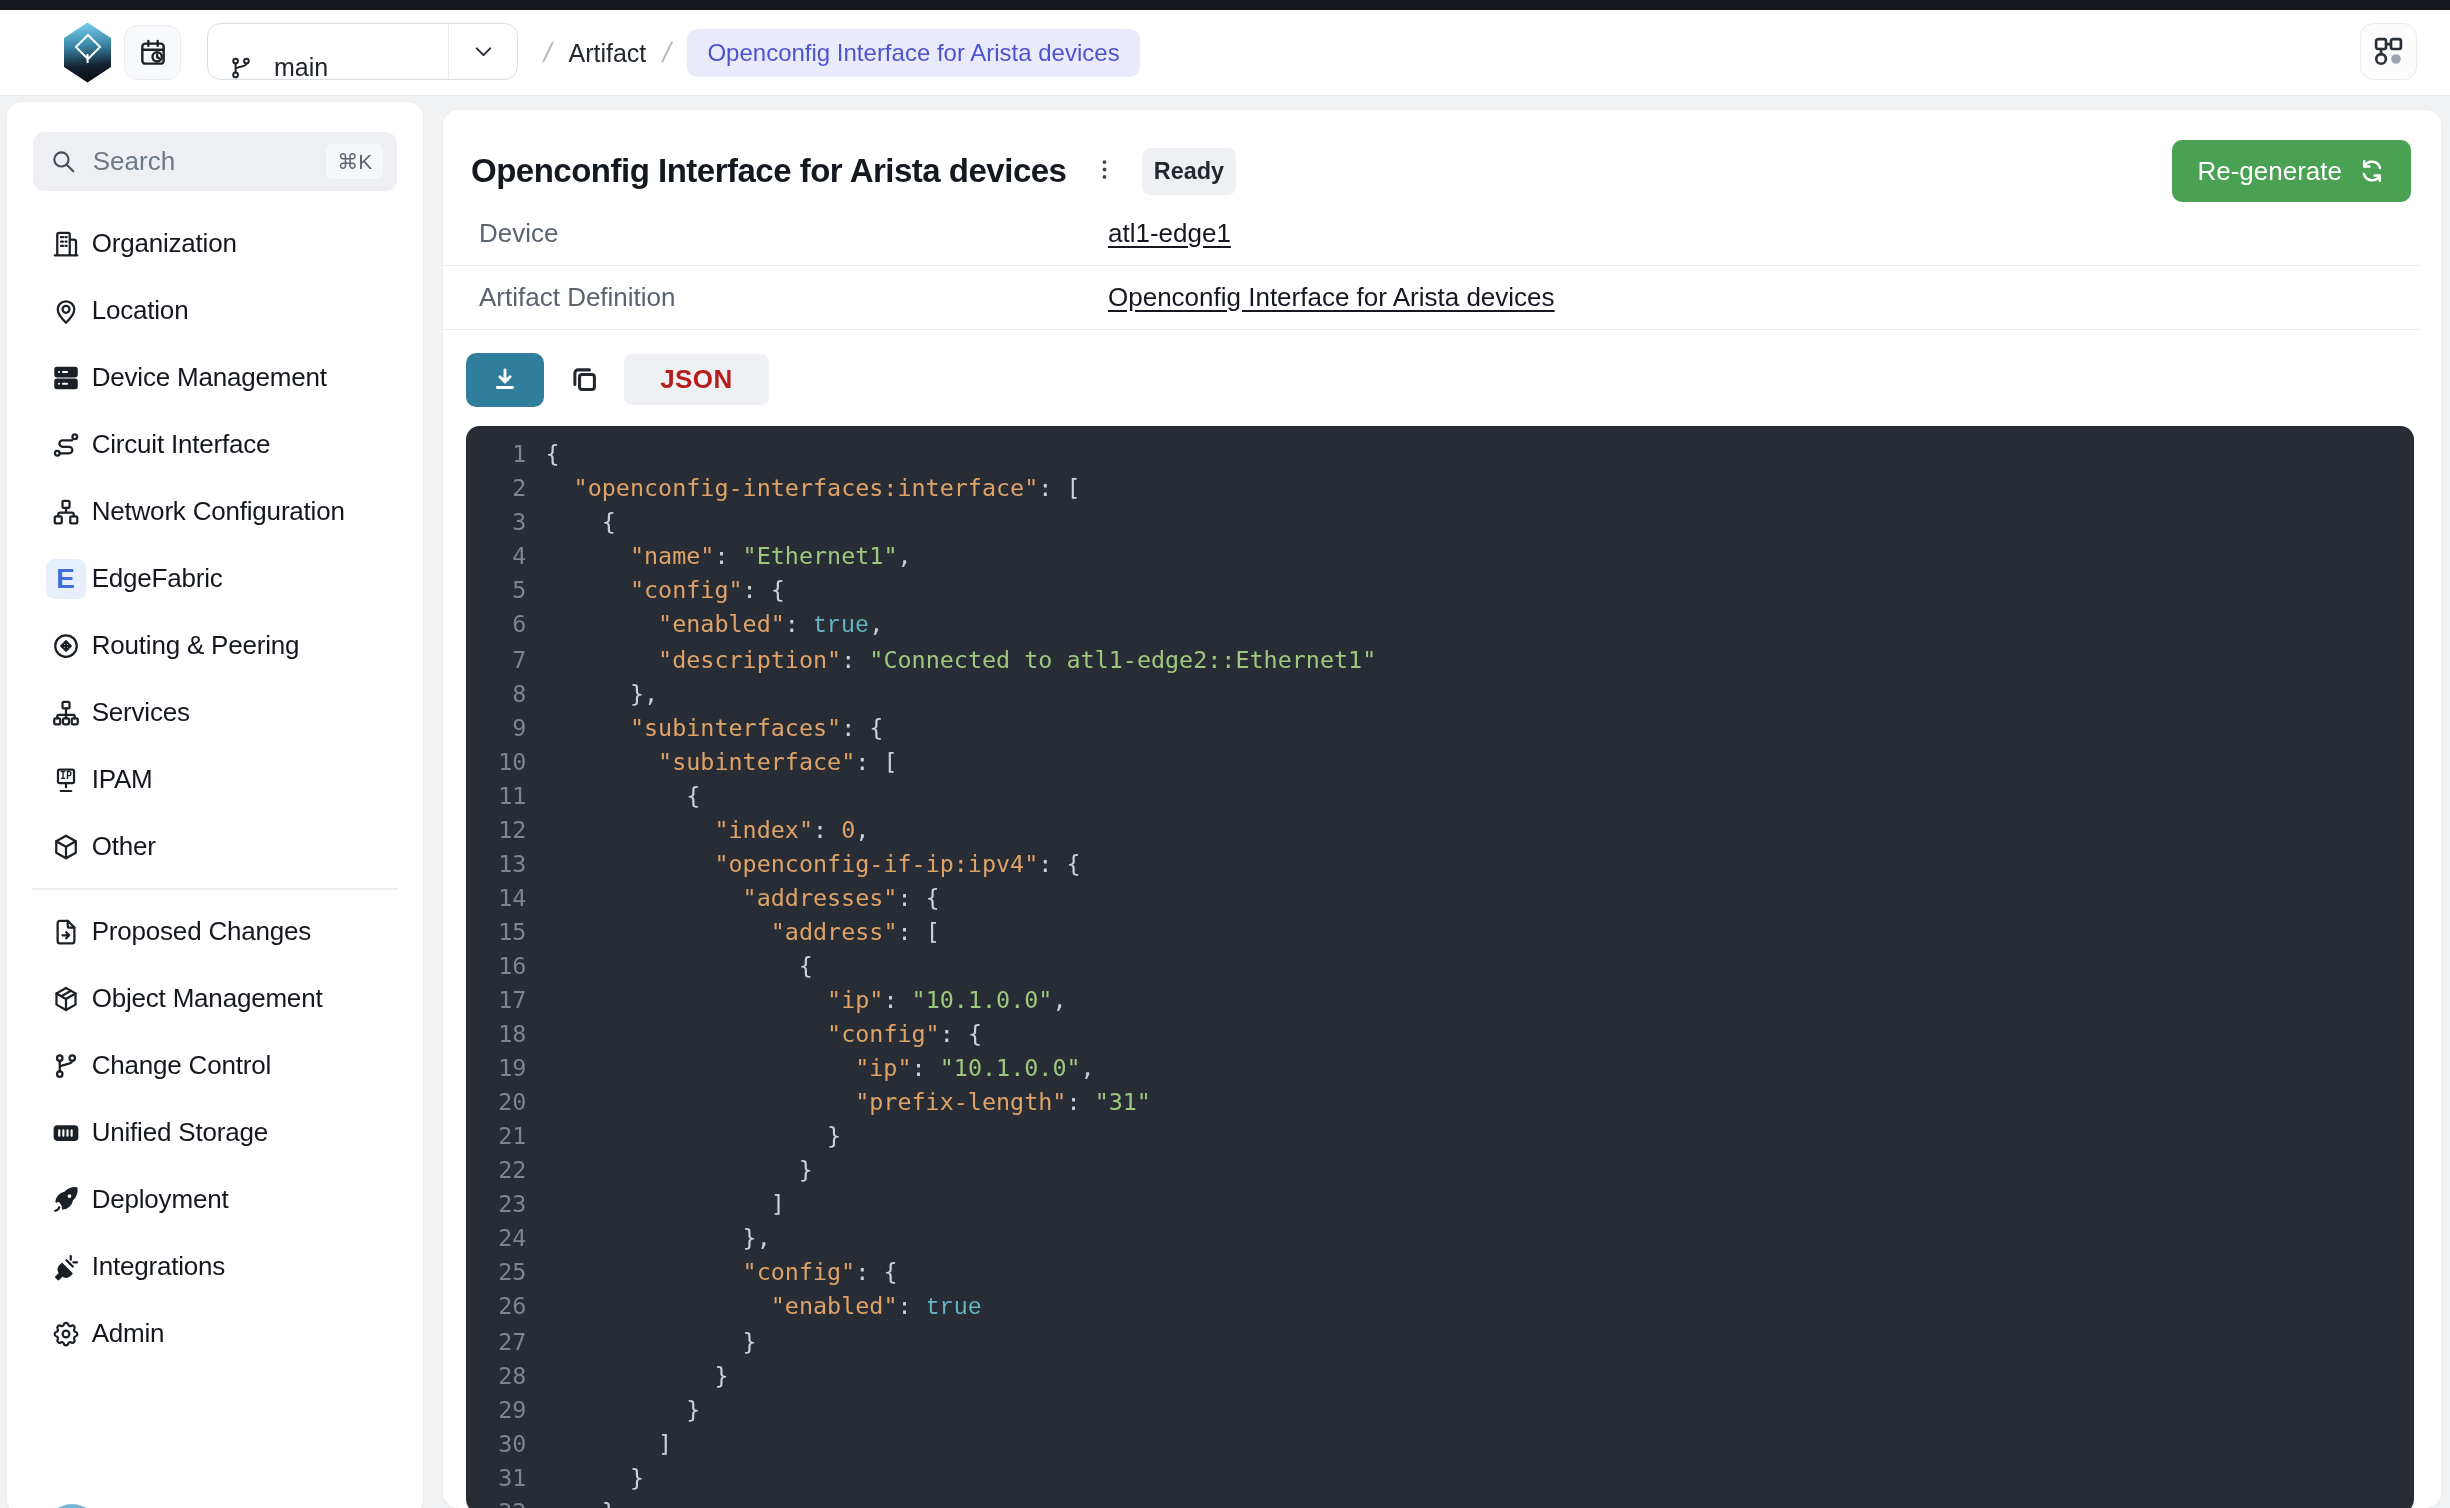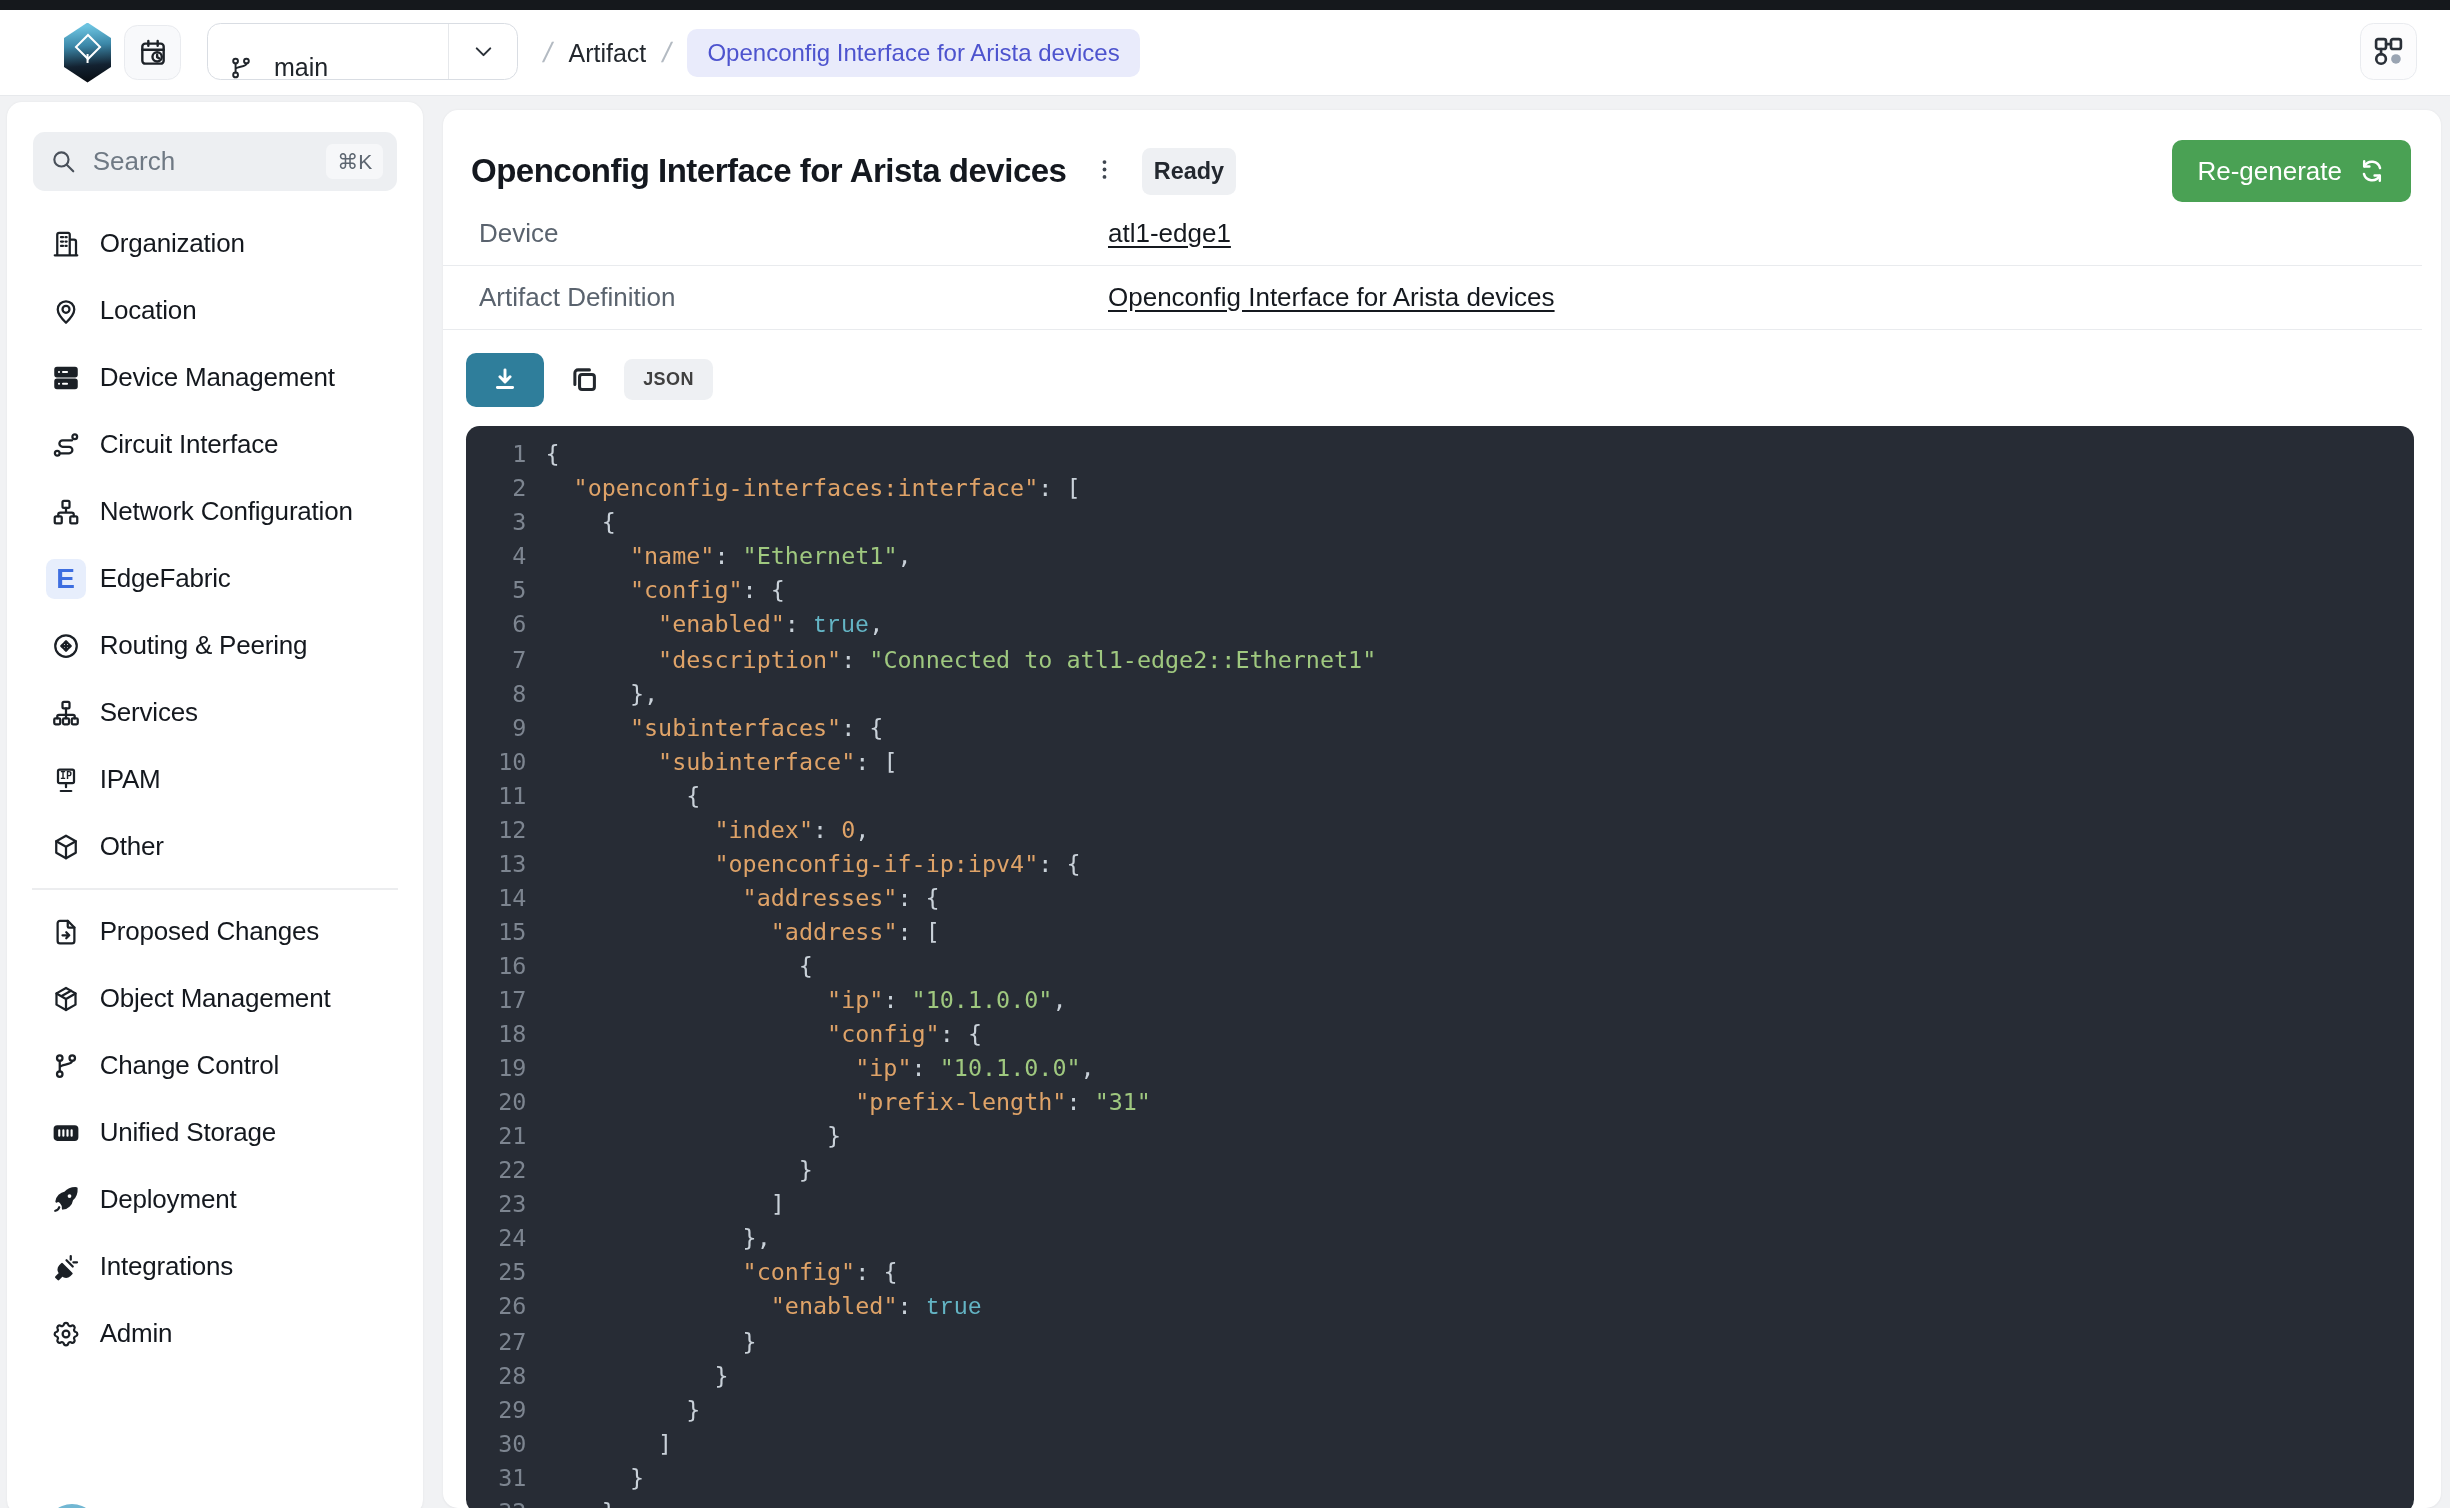--- a/index.html
+++ b/index.html
@@ -29,21 +29,21 @@
 
   
   .sidebar { position:absolute; left:6.7px; top:102px; width:416px; height:1413px; background:#fff; border-radius:15px; box-shadow:0 0.8px 2.5px rgba(16,24,40,.06); }
   .search-box { margin:30px 26px 0; height:59px; background:#edeff2; border-radius:11.7px; display:flex; align-items:center; padding:0 13.4px 0 16.7px; color:#49505a; cursor:pointer; }
   .search-label { font-size:26px; color:#6f7984; margin-left:15px; }
   .kbd-chip { margin-left:auto; background:#f6f7f9; border-radius:6.7px; padding:5.9px 11px; font-size:21px; color:#5c6570; }
   .menu { margin-top:19px; }
   .mi { height:67px; display:flex; align-items:center; padding-left:39px; cursor:pointer; }
   .mi .slot { width:40px; height:40px; display:flex; align-items:center; justify-content:center; color:#1b2026; flex:none; }
   .mi .slot svg { width:30px; height:30px; }
-  .mi .lbl { margin-left:14px; font-size:26px; font-weight:500; color:#14181e; letter-spacing:-0.2px;text-align:center; }
+  .mi .lbl { margin-left:6px; font-size:26px; font-weight:500; color:#14181e; letter-spacing:-0.2px;text-align:center; }
   .ef-badge { width:40px; height:40px; border-radius:8.4px; background:#e7eefc; color:#3d6ee0; font-size:28px; font-weight:600; display:flex; align-items:center; justify-content:center; }
   .sb-div { height:1.7px; background:#ecedef; margin:8.4px 25px; }
   .user-row { position:absolute; left:0; right:0; top:1398px; height:59px; display:flex; align-items:center; padding:0 32px 0 39px; }
   .avatar { width:52px; height:52px; border-radius:50%; background:#72b7d3; color:#fff; font-size:25px; display:flex; align-items:center; justify-content:center; flex:none; }
   .kebab { color:#3a4149; cursor:pointer; }
   .kebab svg { width:27px; height:27px; }
 
   
   .main { position:absolute; left:443px; top:110px; width:1998px; height:1398px; background:#fff; border-radius:15px; box-shadow:0 0.8px 2.5px rgba(16,24,40,.06); overflow:hidden; }
   .card-head { display:flex; align-items:center; padding:30px 30px 0 28px; height:92px; }
@@ -54,21 +54,21 @@
   .regen-btn svg { width:28px; height:28px; stroke-width:2.1; }
   .meta { margin-top:0; }
   .m-row { display:flex; align-items:center; height:64px; margin:0 19px 0 0; padding-left:36px; border-bottom:1.3px solid #e9ebee; }
   .m-label { width:629px; font-size:26px; color:#5a636e; flex:none; }
   .m-value { font-size:26px; color:#15191f; text-decoration:underline; text-underline-offset:4.2px; cursor:pointer; }
   .tools { display:flex; align-items:center; margin:22.6px 0 0 23.4px; gap:23.4px; height:54px; }
   .dl-btn { width:78px; height:54px; border:none; border-radius:10px; background:#2f7e9b; color:#fff; display:flex; align-items:center; justify-content:center; cursor:pointer; }
   .dl-btn svg { width:32px; height:32px; stroke-width:2.2; }
   .copy-btn { color:#23282e; display:flex; cursor:pointer; }
   .copy-btn svg { width:33px; height:33px; stroke-width:2.2; }
-  .fmt-chip { background:#eef0f3; border-radius:8.4px; padding:10px 19px; font-size:18px; font-weight:700; color:#404040; letter-spacing:0.4px; }
+  .fmt-chip { background:#eef0f3; border-radius:8.4px; padding:10px 36px; font-size:26px; font-weight:700; color:#b91c1c; letter-spacing:0.4px; }
 
   
   .code { margin:19px 0 0 23.4px; width:1948px; height:1087px; background:#272c35; border-radius:13.4px; overflow:hidden; padding-top:11.7px;
           font-family:"DejaVu Sans Mono", monospace; font-size:23.4px; line-height:34px; }
   .cl { display:flex; }
   .ln { width:50px; text-align:right; color:#7d8590; flex:none; margin-left:10px; user-select:none; }
   .ct { white-space:pre; margin-left:19px; }
   .tp { color:#c9d1d9; } .tk { color:#dfa368; } .ts { color:#9fc87f; } .tb { color:#64b5c5;font-family:Liberation Mono, monospace; } .tn { color:#dfa368; }
 </style>
 </head>

